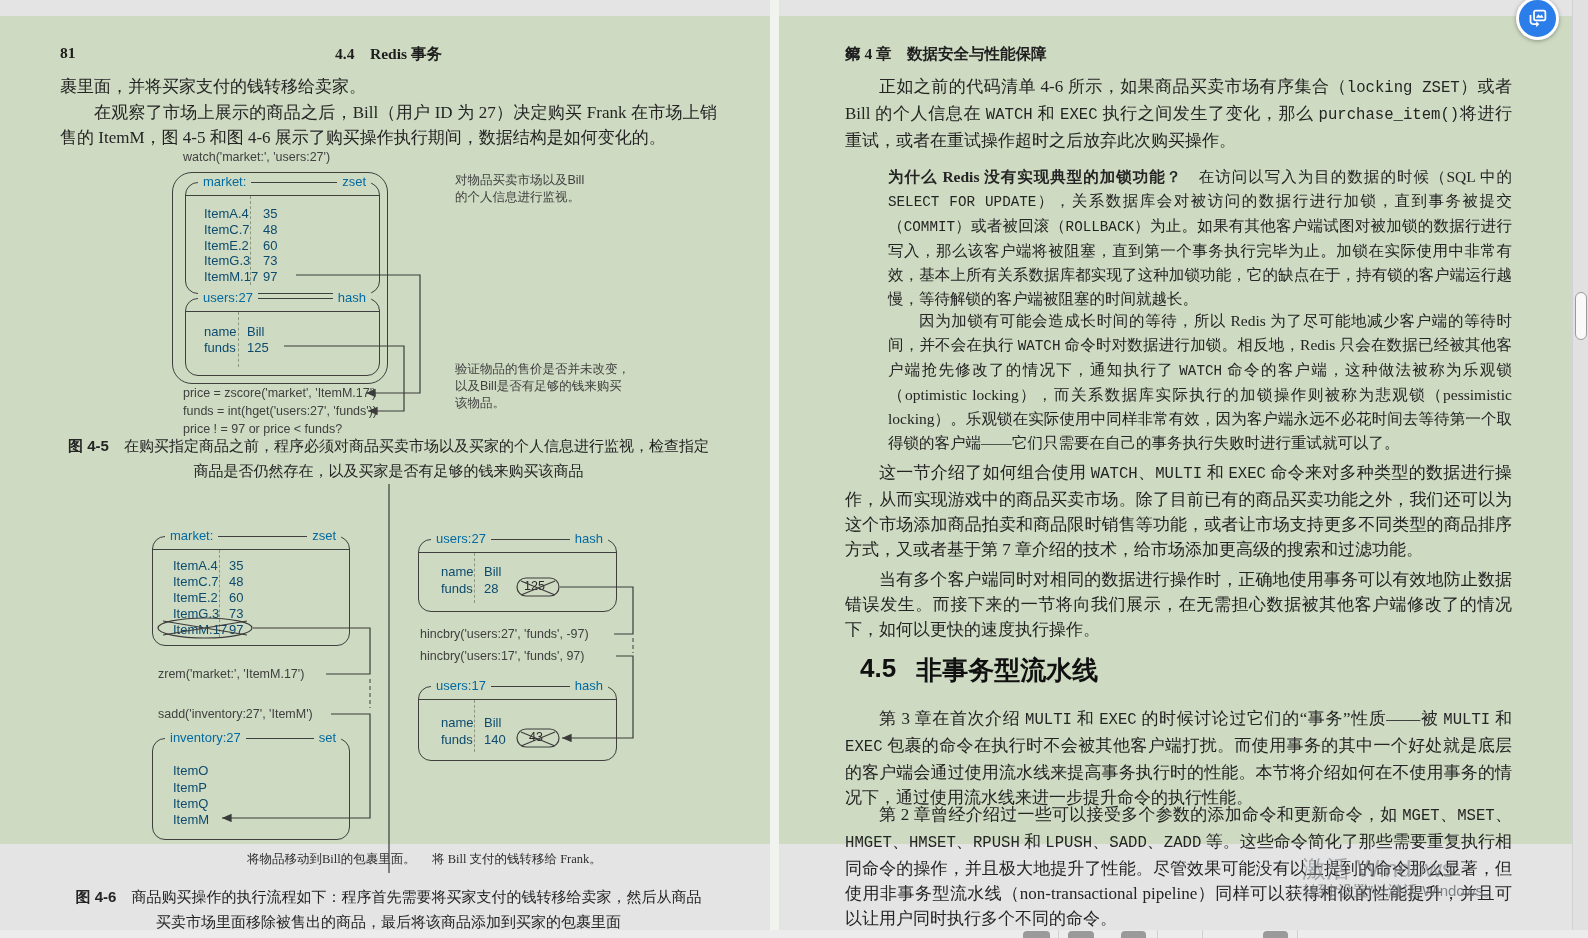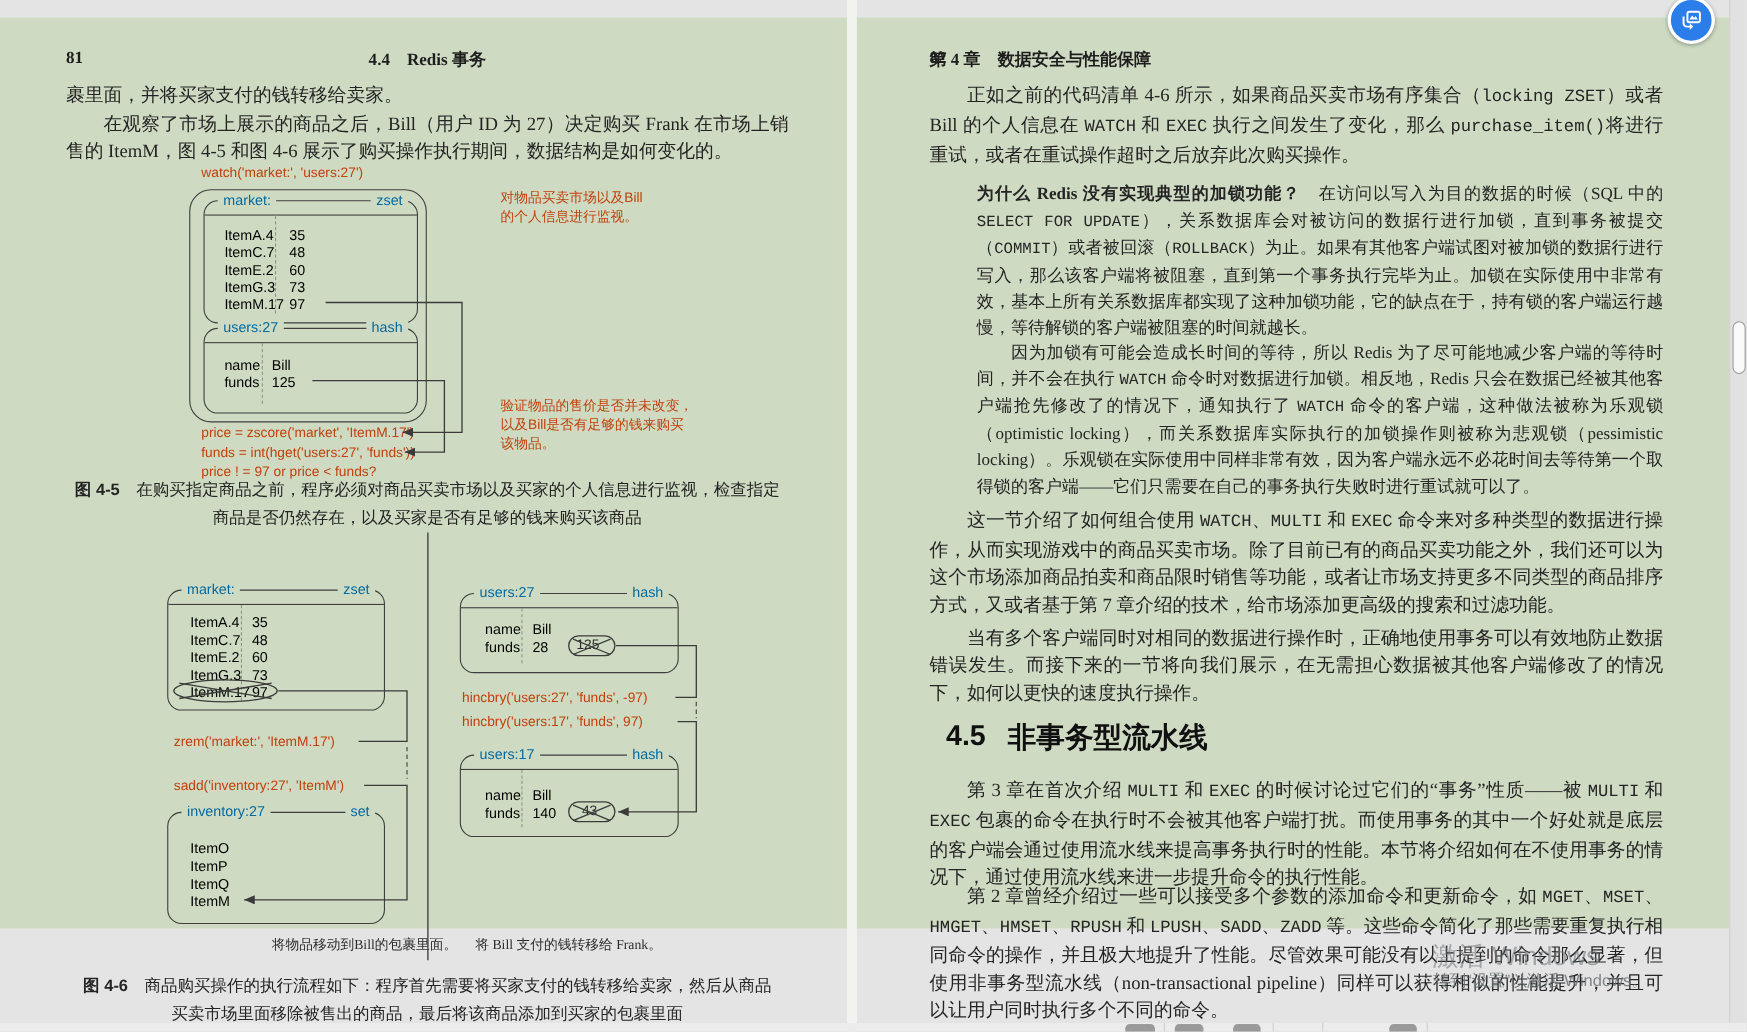--- a/index.html
+++ b/index.html
@@ -14,30 +14,30 @@
   
   .body-p{position:absolute;font-size:17px;line-height:25px;text-align:justify;color:#242424;}
   .indent{text-indent:2em;}
   .note-p{font-size:15.5px;line-height:24px;}
   .mono{font-family:"Liberation Mono","DejaVu Sans Mono",monospace;font-size:0.92em;}
   .bseg{font-weight:bold;}
   .cap{position:absolute;left:60px;width:657px;font-size:15px;line-height:25px;text-align:center;white-space:pre-line;color:#242424;}
   .cap .bseg{font-family:"Liberation Sans",sans-serif;}
   .smallcap{position:absolute;font-size:12.5px;color:#2c2c2c;white-space:nowrap;}
   
-  .dg{position:absolute;font-family:"Liberation Sans",sans-serif;font-size:12.5px;color:#c2410c;white-space:nowrap;}
+  .dg{position:absolute;font-family:"Liberation Sans",sans-serif;font-size:12.5px;color:#404040;white-space:nowrap;}
   .kbox{position:absolute;border:1.4px solid #3f3f3f;border-radius:13px;}
   .kbox .tl,.kbox .tr{position:absolute;top:-9px;background:#cedbc2;padding:0 5px;
       font-family:"Liberation Sans",sans-serif;font-size:13px;color:#0369a1;white-space:nowrap;}
   .kbox .tl{left:12px;}
   .kbox .tr{right:8px;}
   .ksep{position:absolute;left:0;right:0;border-top:1.3px solid #3f3f3f;}
   .kdiv{position:absolute;border-left:1.2px dashed #8d977f;}
   .krow{position:absolute;left:18px;display:flex;font-family:"Liberation Sans",sans-serif;
-        font-size:13px;line-height:15px;color:#000000;white-space:nowrap;}
+        font-size:13px;line-height:15px;color:#0c4a6e;white-space:nowrap;}
   .w59 .kc1{display:inline-block;width:59px;}
   .w56 .kc1{display:inline-block;width:56px;}
   .w43 .kc1{display:inline-block;width:43px;}
   .oldval{position:absolute;font-family:"Liberation Sans",sans-serif;font-size:12.5px;color:#2b2b2b;}
   .overlay{position:absolute;left:0;top:0;pointer-events:none;}
   .cline{stroke:#3b3b3b;stroke-width:1.2;fill:none;}
   .cdash{stroke:#555;stroke-width:1.2;fill:none;stroke-dasharray:4 3;}
   
   .sec{position:absolute;display:flex;gap:20px;font-family:"Liberation Sans",sans-serif;
        font-weight:bold;font-size:26px;color:#101010;}

